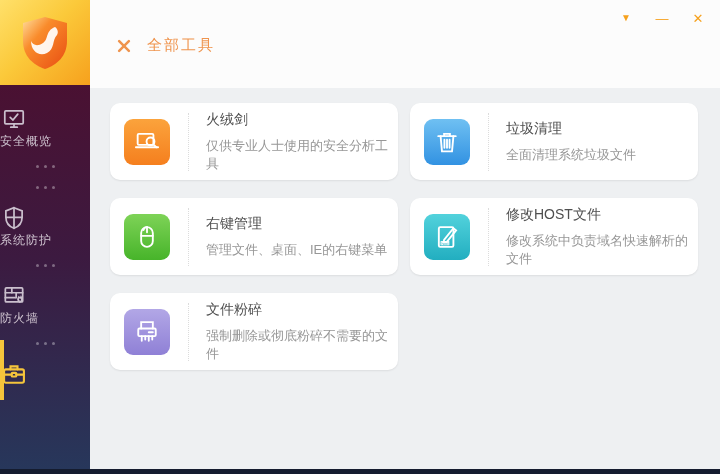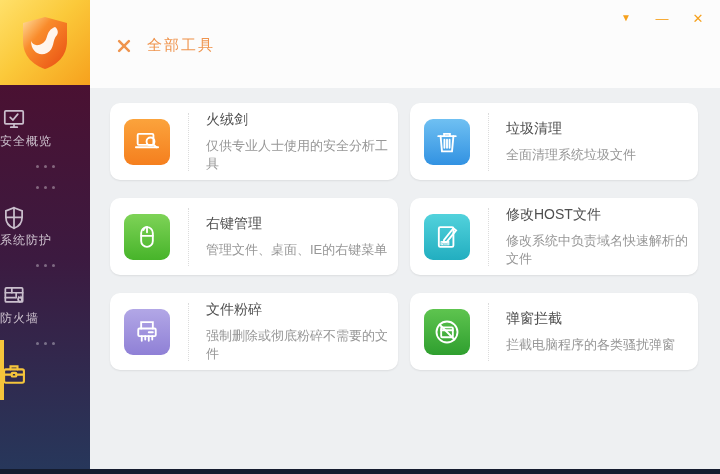--- a/index.html
+++ b/index.html
@@ -257,34 +257,19 @@
             <path d="M7.5 15.5 v4 M10.5 15.5 v3 M13.5 15.5 v4 M16.5 15.5 v3"></path>
           </svg>
         </div>
         <div class="card-sep"></div>
         <div class="card-text">
           <div class="tool-name">文件粉碎</div>
           <div class="tool-desc">强制删除或彻底粉碎不需要的文件</div>
         </div>
       </div>
 
-      <div class="card">
-        <div class="tool-icon ti-5">
-          <svg width="28" height="28" viewBox="0 0 24 24" fill="none" stroke-width="1.6" stroke-linecap="round">
-            <rect x="7" y="8" width="10" height="8.5" rx="0.8"></rect>
-            <path d="M7 10.5 h10"></path>
-            <circle cx="12" cy="12" r="9"></circle>
-            <path d="M5.6 5.6 L18.4 18.4"></path>
-          </svg>
-        </div>
-        <div class="card-sep"></div>
-        <div class="card-text">
-          <div class="tool-name">弹窗拦截</div>
-          <div class="tool-desc">拦截电脑程序的各类骚扰弹窗</div>
-        </div>
-      </div>
 
     </div>
   </div>
 
   <div class="bottom-strip"></div>
 
 </div>
 
 </body></html>

